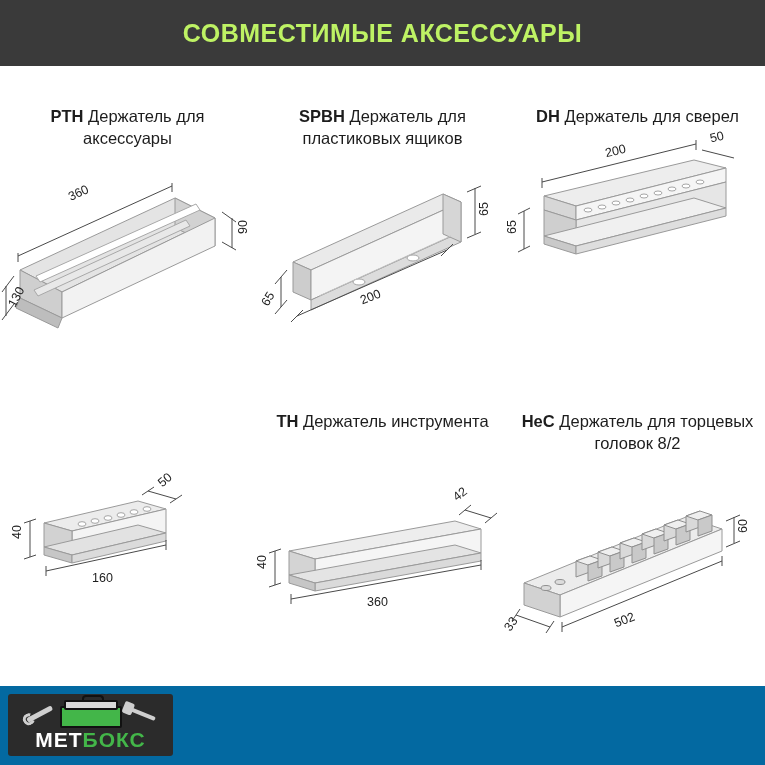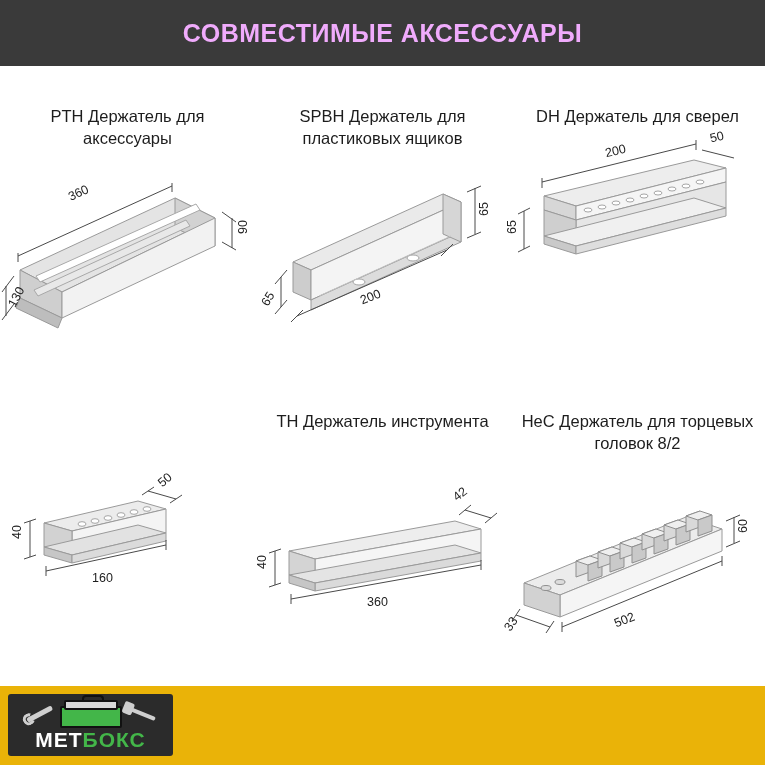--- a/index.html
+++ b/index.html
@@ -10,21 +10,21 @@
     overflow:hidden;
     position:relative;
   }
   
   .header{
     position:absolute;left:0;top:0;width:765px;height:66px;
     background:#3a3a3a;
     display:flex;align-items:center;justify-content:center;
   }
   .header-title{
-    color:#f0abfc;
+    color:#bef264;
     font-size:25px;
     font-weight:bold;
     letter-spacing:0.5px;
     text-transform:uppercase;
     font-family:"Liberation Sans", sans-serif;
   }
   
   .grid{
     position:absolute;left:0;top:66px;width:765px;height:620px;
   }
@@ -33,30 +33,30 @@
     width:255px;
   }
   .cell-title{
     text-align:center;
     font-size:16.5px;
     color:#1d1d1d;
     line-height:1.32;
     padding:0 10px;
     box-sizing:border-box;
   }
-  .cell-title b{font-weight:normal;}
+  .cell-title b{font-weight:bold;}
   .cell-art{
     position:relative;
     width:255px;
     height:190px;
   }
   
   .footer{
     position:absolute;left:0;bottom:0;width:765px;height:79px;
-    background:#eab308;
+    background:#0369a1;
   }
   .logo{
     position:absolute;left:8px;top:8px;width:165px;height:62px;
     background:#2b2b2b;
     border-radius:3px;
   }
   .logo-case{
     position:absolute;left:52px;top:4px;width:62px;height:30px;
   }
   .logo-case .body{

